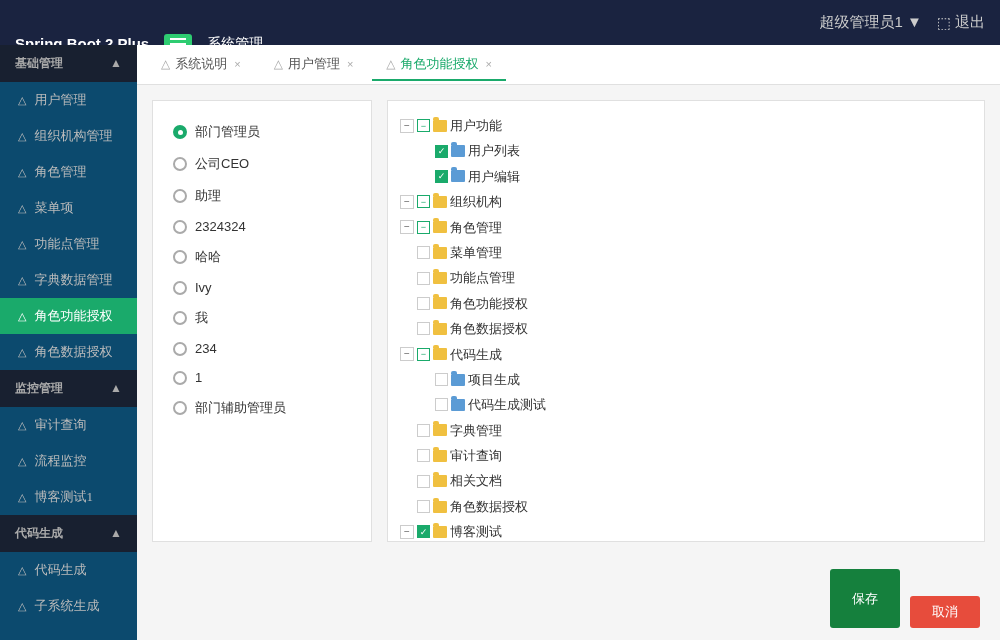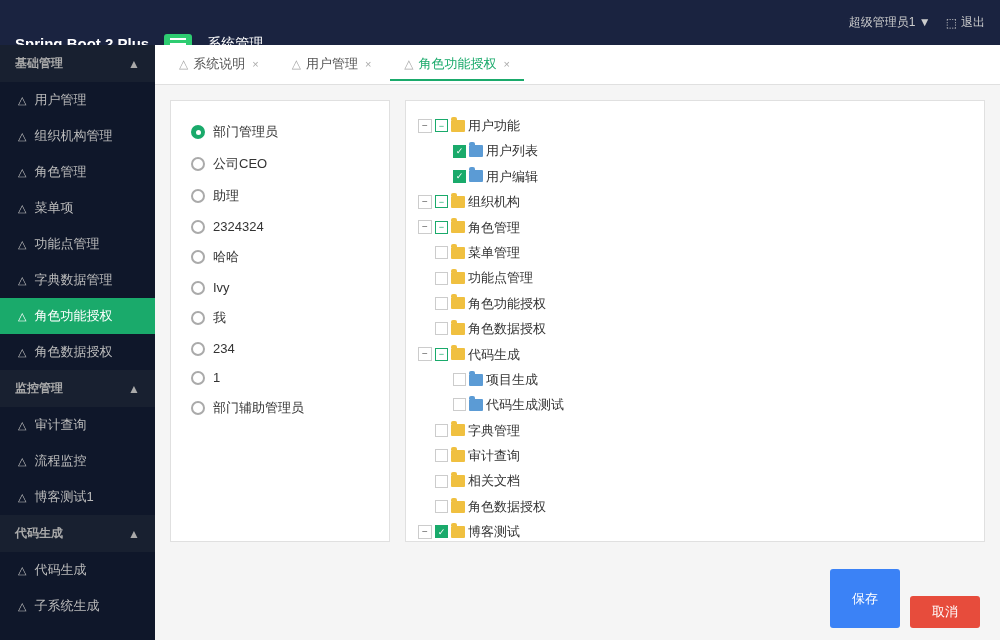--- a/index.html
+++ b/index.html
@@ -19,34 +19,35 @@
     .header-logo { font-size: 15px; font-weight: bold; color: #fff; white-space: nowrap; }
     .header-menu-icon {
       background: #2ecc71;
       border-radius: 3px;
       padding: 4px 6px;
       cursor: pointer;
       display: flex; flex-direction: column; gap: 3px;
     }
     .header-menu-icon span { display: block; width: 16px; height: 2px; background: #fff; }
     .header-title { color: #fff; font-size: 14px; }
-    .header-right { display: flex; align-items: center; gap: 15px; color: #ccc; font-size: 12px; }
+    .header-right { display: flex; align-items: center; gap: 15px; color: #ccc; font-size: 15px; }
     .header-user { display: flex; align-items: center; gap: 4px; cursor: pointer; }
     .header-logout { display: flex; align-items: center; gap: 4px; cursor: pointer; color: #ccc; }
 
     
     .layout { display: flex; height: 595px; }
 
     
     .sidebar {
-      width: 155px;
-      background: #0f172a;
+      width: 137px;
+      background: #0c4a6e;
       color: #ccc;
       overflow-y: auto;
       flex-shrink: 0;
+      font-family: Liberation Serif, serif;
     }
     .sidebar-group-header {
       display: flex; align-items: center; justify-content: space-between;
       padding: 10px 15px;
       background: #182030;
       color: #aaa;
       font-size: 12px;
       font-weight: bold;
       cursor: pointer;
     }
@@ -209,21 +210,21 @@
     .btn-cancel {
       background: #e74c3c;
       color: #fff;
       border: none;
       padding: 7px 22px;
       border-radius: 3px;
       cursor: pointer;
       font-size: 13px;
       margin-top: 27px;
     }
-    .btn-save { background: #3b82f6; margin-left: 44px; }
+    .btn-save { background: #15803d; margin-left: 44px; }
     .btn-cancel { background: #e74c3c; }
 
     
     ::-webkit-scrollbar { width: 5px; height: 5px; }
     ::-webkit-scrollbar-thumb { background: #aaa; border-radius: 3px; }
   </style>
 </head>
 <body>
 
 <div class="header">

